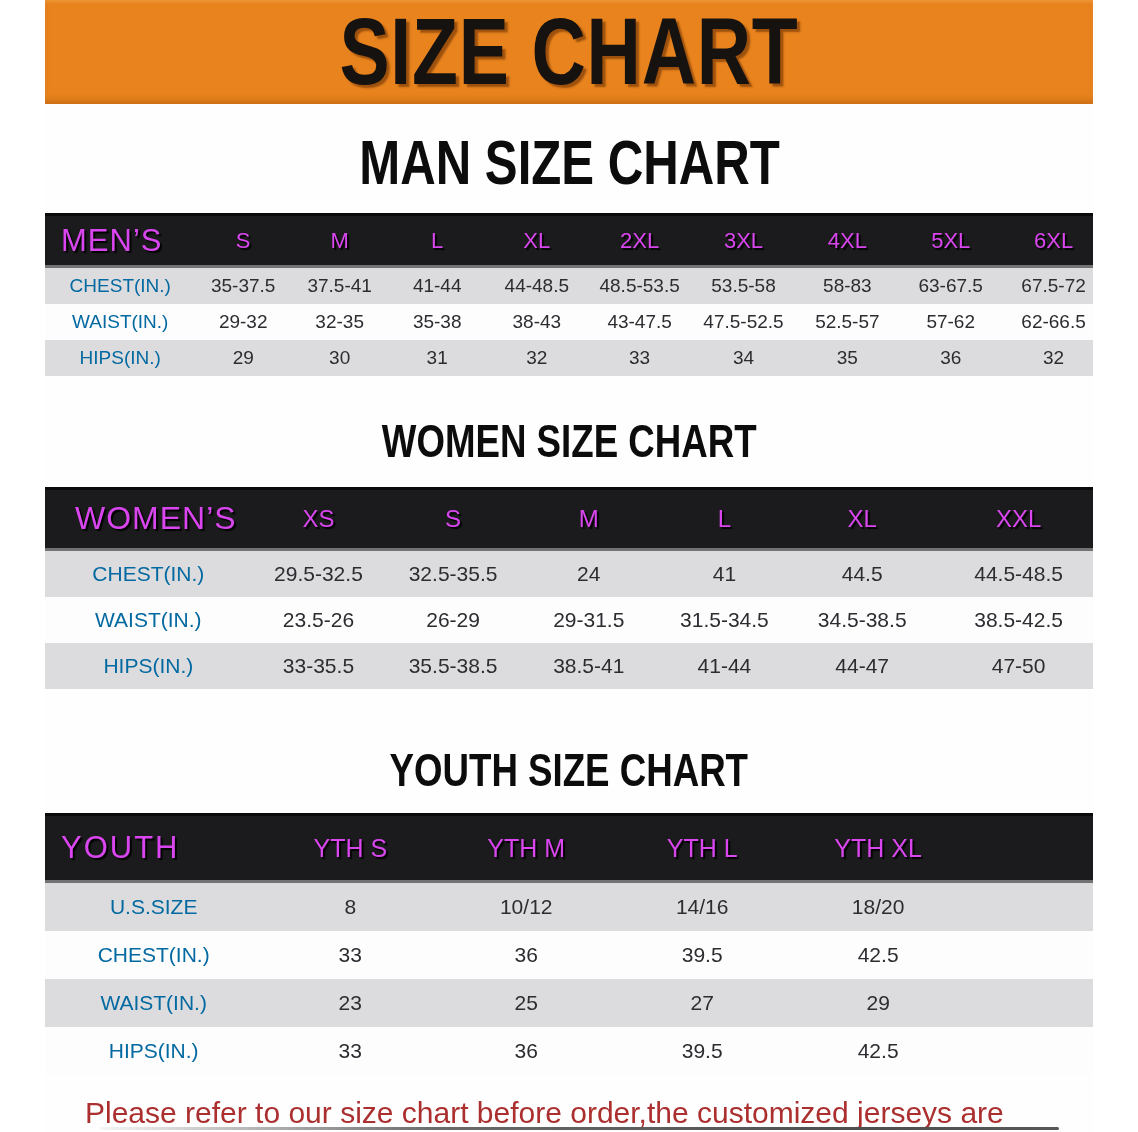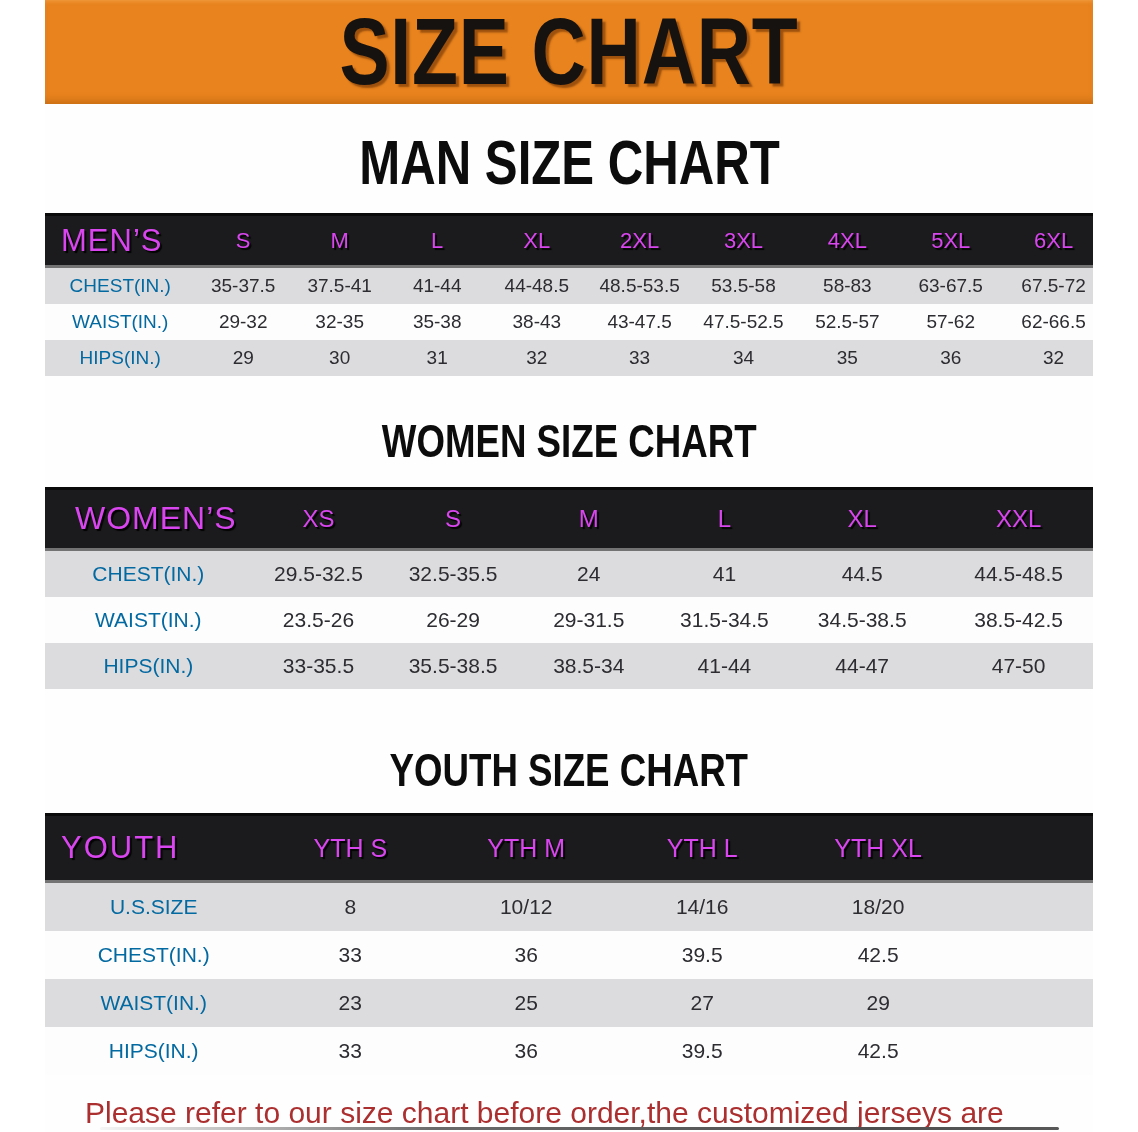--- a/index.html
+++ b/index.html
@@ -186,21 +186,21 @@
           <td>26-29</td>
           <td>29-31.5</td>
           <td>31.5-34.5</td>
           <td>34.5-38.5</td>
           <td>38.5-42.5</td>
         </tr>
         <tr class="row-gray">
           <td class="row-label">HIPS(IN.)</td>
           <td>33-35.5</td>
           <td>35.5-38.5</td>
-          <td>38.5-34</td>
+          <td>38.5-41</td>
           <td>41-44</td>
           <td>44-47</td>
           <td>47-50</td>
         </tr>
       </tbody>
     </table>
 
   <div class="heading" id="youth-heading">
     <span>YOUTH SIZE CHART</span>
   </div>

